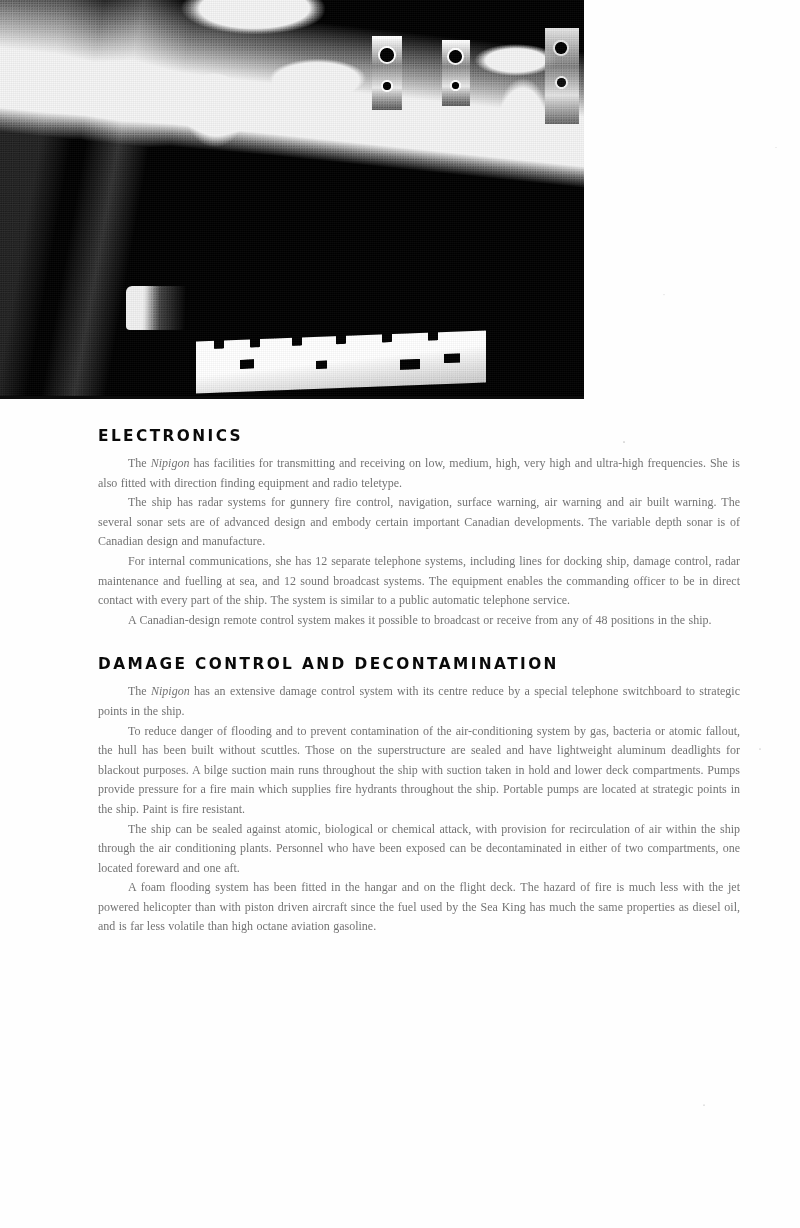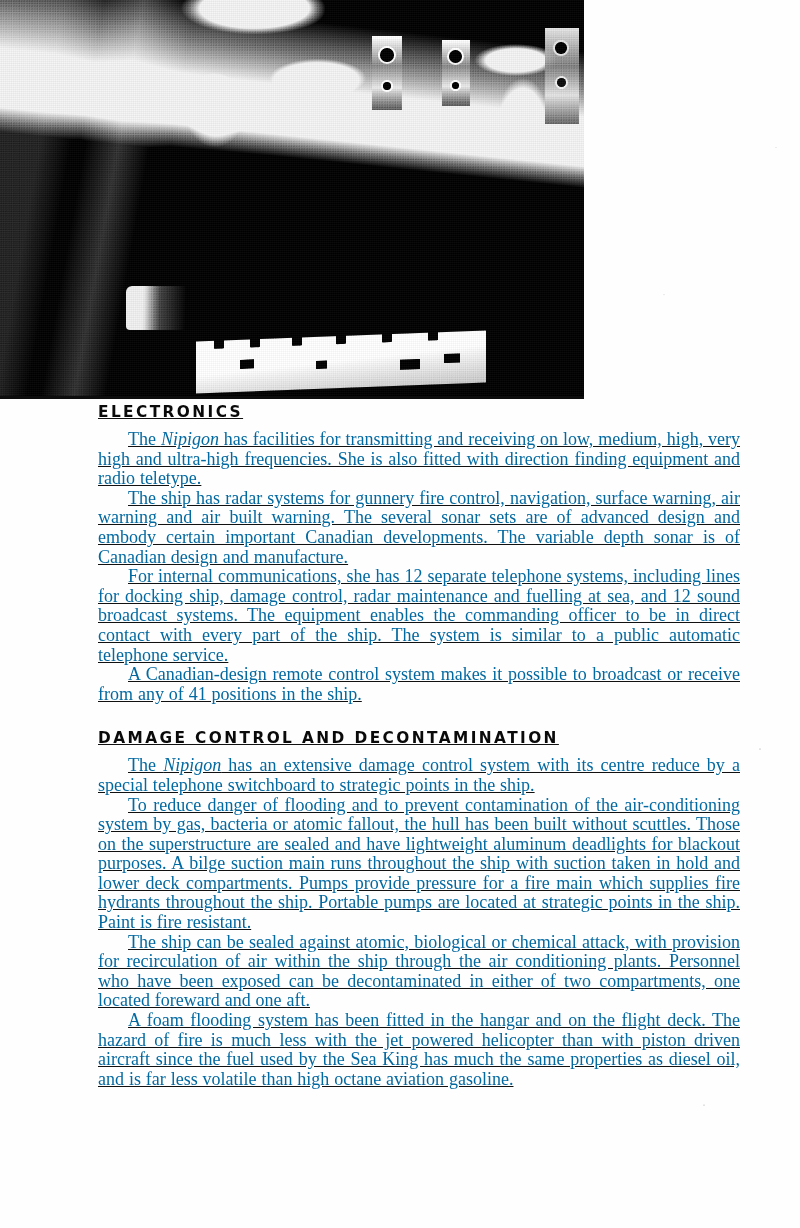--- a/index.html
+++ b/index.html
@@ -153,45 +153,44 @@
     position: absolute;
     left: 0; bottom: 0;
     width: 100%; height: 3px;
     background: #0d0d0d;
   }
 
   
   .content {
     position: absolute;
     left: 98px;
-    top: 402px;
+    top: 426px;
     width: 642px;
-    text-decoration: underline;
   }
   h2.section-heading {
     font-family: "DejaVu Sans", sans-serif;
     font-weight: 700;
     font-size: 16.5px;
     letter-spacing: 2.6px;
     color: #0a0a0a;
     margin: 0 0 9px 0;
     transform: scaleX(.93);
     transform-origin: left center;
     white-space: nowrap;
   }
   h2.section-heading.second {
     margin-top: 24px;
   }
   p.body-par {
     margin: 0;
-    font-size: 18px;
+    font-size: 12px;
     line-height: 19.6px;
     text-align: justify;
     text-indent: 30px;
-    color: #0369a1;
+    color: #737373;
     word-spacing: .4px;
     -webkit-font-smoothing: none;
   }
   p.body-par + p.body-par { margin-top: 0; }
   p.body-par.last-line-left { text-align-last: left; }
   em.ship-name { font-style: italic; }
 </style>
 </head>
 <body>
 
@@ -227,21 +226,21 @@
   <div class="content">
 
     <h2 class="section-heading">ELECTRONICS</h2>
 
     <p class="body-par last-line-left"><span>The </span><em class="ship-name">Nipigon</em><span> has facilities for transmitting and receiving on low, medium, high, very high and ultra-high frequencies. She is also fitted with direction finding equipment and radio teletype.</span></p>
 
     <p class="body-par last-line-left">The ship has radar systems for gunnery fire control, navigation, surface warning, air warning and air built warning. The several sonar sets are of advanced design and embody certain important Canadian developments. The variable depth sonar is of Canadian design and manufacture.</p>
 
     <p class="body-par last-line-left">For internal communications, she has 12 separate telephone systems, including lines for docking ship, damage control, radar maintenance and fuelling at sea, and 12 sound broadcast systems. The equipment enables the commanding officer to be in direct contact with every part of the ship. The system is similar to a public automatic telephone service.</p>
 
-    <p class="body-par last-line-left">A Canadian-design remote control system makes it possible to broadcast or receive from any of 41 positions in the ship.</p>
+    <p class="body-par last-line-left">A Canadian-design remote control system makes it possible to broadcast or receive from any of 48 positions in the ship.</p>
 
     <h2 class="section-heading second">DAMAGE CONTROL AND DECONTAMINATION</h2>
 
     <p class="body-par last-line-left"><span>The </span><em class="ship-name">Nipigon</em><span> has an extensive damage control system with its centre reduce by a special telephone switchboard to strategic points in the ship.</span></p>
 
     <p class="body-par last-line-left">To reduce danger of flooding and to prevent contamination of the air-conditioning system by gas, bacteria or atomic fallout, the hull has been built without scuttles. Those on the superstructure are sealed and have lightweight aluminum deadlights for blackout purposes. A bilge suction main runs throughout the ship with suction taken in hold and lower deck compartments. Pumps provide pressure for a fire main which supplies fire hydrants throughout the ship. Portable pumps are located at strategic points in the ship. Paint is fire resistant.</p>
 
     <p class="body-par last-line-left">The ship can be sealed against atomic, biological or chemical attack, with provision for recirculation of air within the ship through the air conditioning plants. Personnel who have been exposed can be decontaminated in either of two compartments, one located foreward and one aft.</p>
 
     <p class="body-par last-line-left">A foam flooding system has been fitted in the hangar and on the flight deck. The hazard of fire is much less with the jet powered helicopter than with piston driven aircraft since the fuel used by the Sea King has much the same properties as diesel oil, and is far less volatile than high octane aviation gasoline.</p>

